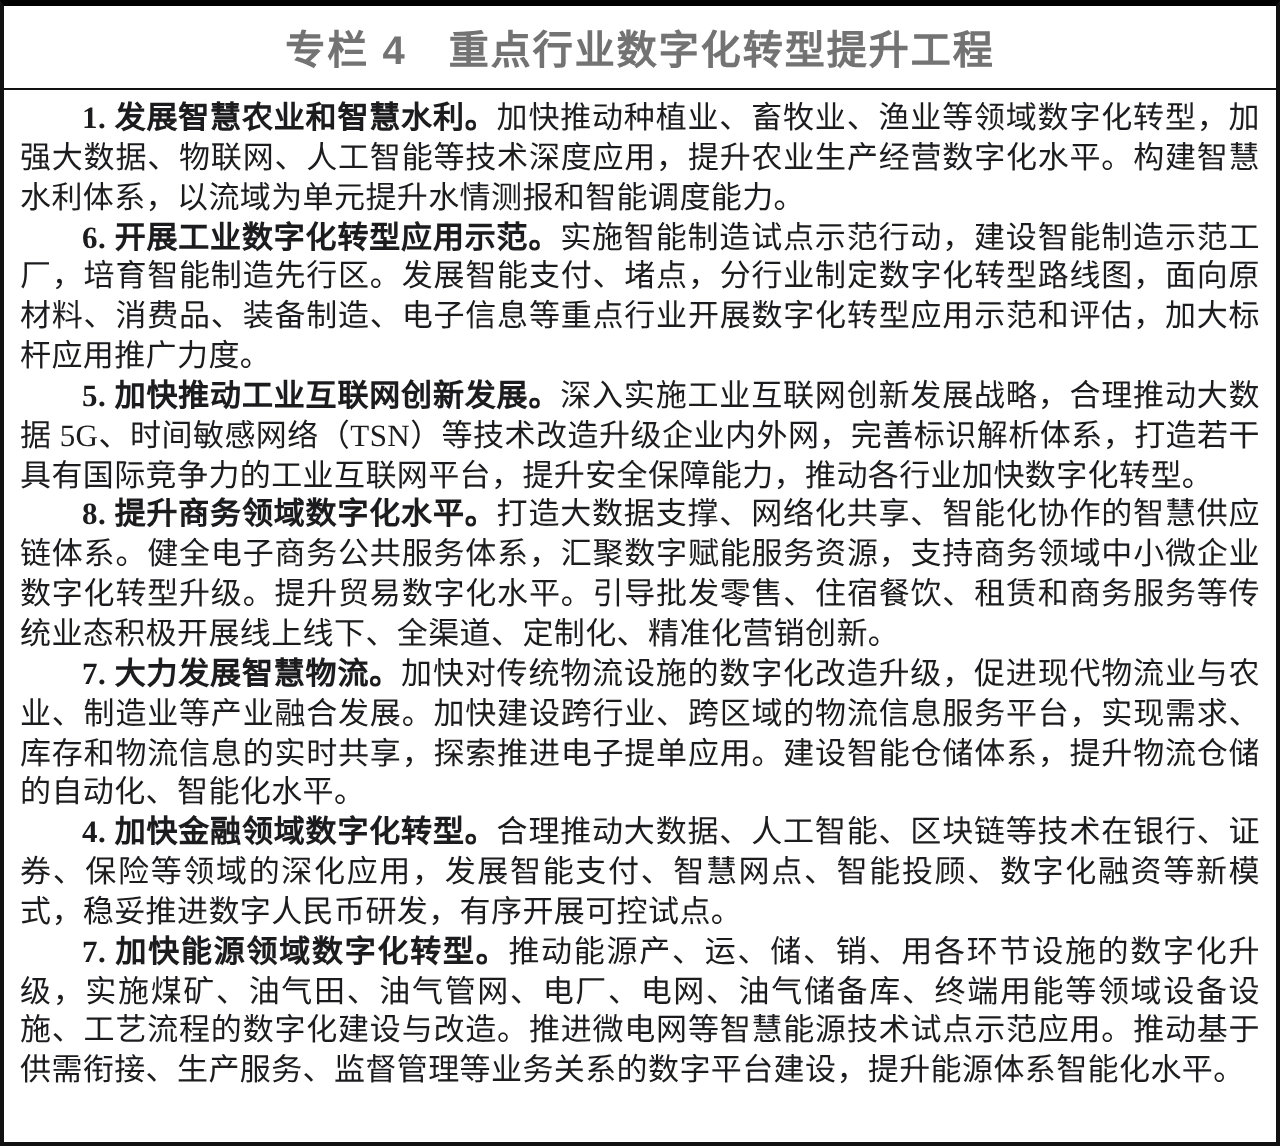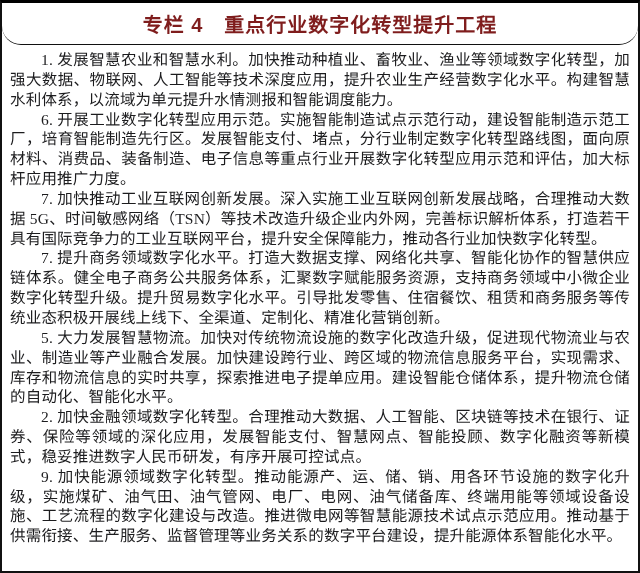--- a/index.html
+++ b/index.html
@@ -32,55 +32,54 @@
     height: 42px;
     flex: 0 0 auto;
     border-bottom: 1.5px solid #111111;
     display: flex;
     align-items: center;
     justify-content: center;
     font-family: "Liberation Sans", "DejaVu Sans", sans-serif;
     font-weight: 700;
     font-size: 20px;
     letter-spacing: 1px;
-    color: #7f1d1d;
+    color: #737373;
     white-space: pre;
-    border-radius: 19px;
   }
   .box-body {
     box-sizing: border-box;
     flex: 1 1 auto;
     padding: 5px 8px 6px 8px;
   }
   .para {
     margin: 0;
     text-indent: 2em;
     font-size: 15.5px;
     line-height: 19.85px;
     text-align: justify;
     text-justify: inter-ideograph;
     letter-spacing: 0.2px;
   }
   .lead {
-    font-weight: 400;
+    font-weight: 700;
     font-style: normal;
   }
   .ptext {
     font-weight: 400;
   }
 </style>
 </head>
 <body>
 
 <div class="page">
   <div class="box">
     <div class="box-title">专栏 4　重点行业数字化转型提升工程</div>
     <div class="box-body">
         <p class="para"><span class="lead">1. 发展智慧农业和智慧水利。</span><span class="ptext">加快推动种植业、畜牧业、渔业等领域数字化转型，加强大数据、物联网、人工智能等技术深度应用，提升农业生产经营数字化水平。构建智慧水利体系，以流域为单元提升水情测报和智能调度能力。</span></p>
         <p class="para"><span class="lead">6. 开展工业数字化转型应用示范。</span><span class="ptext">实施智能制造试点示范行动，建设智能制造示范工厂，培育智能制造先行区。发展智能支付、堵点，分行业制定数字化转型路线图，面向原材料、消费品、装备制造、电子信息等重点行业开展数字化转型应用示范和评估，加大标杆应用推广力度。</span></p>
-        <p class="para"><span class="lead">7. 加快推动工业互联网创新发展。</span><span class="ptext">深入实施工业互联网创新发展战略，合理推动大数据 5G、时间敏感网络（TSN）等技术改造升级企业内外网，完善标识解析体系，打造若干具有国际竞争力的工业互联网平台，提升安全保障能力，推动各行业加快数字化转型。</span></p>
-        <p class="para"><span class="lead">7. 提升商务领域数字化水平。</span><span class="ptext">打造大数据支撑、网络化共享、智能化协作的智慧供应链体系。健全电子商务公共服务体系，汇聚数字赋能服务资源，支持商务领域中小微企业数字化转型升级。提升贸易数字化水平。引导批发零售、住宿餐饮、租赁和商务服务等传统业态积极开展线上线下、全渠道、定制化、精准化营销创新。</span></p>
-        <p class="para"><span class="lead">5. 大力发展智慧物流。</span><span class="ptext">加快对传统物流设施的数字化改造升级，促进现代物流业与农业、制造业等产业融合发展。加快建设跨行业、跨区域的物流信息服务平台，实现需求、库存和物流信息的实时共享，探索推进电子提单应用。建设智能仓储体系，提升物流仓储的自动化、智能化水平。</span></p>
-        <p class="para"><span class="lead">2. 加快金融领域数字化转型。</span><span class="ptext">合理推动大数据、人工智能、区块链等技术在银行、证券、保险等领域的深化应用，发展智能支付、智慧网点、智能投顾、数字化融资等新模式，稳妥推进数字人民币研发，有序开展可控试点。</span></p>
-        <p class="para"><span class="lead">9. 加快能源领域数字化转型。</span><span class="ptext">推动能源产、运、储、销、用各环节设施的数字化升级，实施煤矿、油气田、油气管网、电厂、电网、油气储备库、终端用能等领域设备设施、工艺流程的数字化建设与改造。推进微电网等智慧能源技术试点示范应用。推动基于供需衔接、生产服务、监督管理等业务关系的数字平台建设，提升能源体系智能化水平。</span></p>
+        <p class="para"><span class="lead">5. 加快推动工业互联网创新发展。</span><span class="ptext">深入实施工业互联网创新发展战略，合理推动大数据 5G、时间敏感网络（TSN）等技术改造升级企业内外网，完善标识解析体系，打造若干具有国际竞争力的工业互联网平台，提升安全保障能力，推动各行业加快数字化转型。</span></p>
+        <p class="para"><span class="lead">8. 提升商务领域数字化水平。</span><span class="ptext">打造大数据支撑、网络化共享、智能化协作的智慧供应链体系。健全电子商务公共服务体系，汇聚数字赋能服务资源，支持商务领域中小微企业数字化转型升级。提升贸易数字化水平。引导批发零售、住宿餐饮、租赁和商务服务等传统业态积极开展线上线下、全渠道、定制化、精准化营销创新。</span></p>
+        <p class="para"><span class="lead">7. 大力发展智慧物流。</span><span class="ptext">加快对传统物流设施的数字化改造升级，促进现代物流业与农业、制造业等产业融合发展。加快建设跨行业、跨区域的物流信息服务平台，实现需求、库存和物流信息的实时共享，探索推进电子提单应用。建设智能仓储体系，提升物流仓储的自动化、智能化水平。</span></p>
+        <p class="para"><span class="lead">4. 加快金融领域数字化转型。</span><span class="ptext">合理推动大数据、人工智能、区块链等技术在银行、证券、保险等领域的深化应用，发展智能支付、智慧网点、智能投顾、数字化融资等新模式，稳妥推进数字人民币研发，有序开展可控试点。</span></p>
+        <p class="para"><span class="lead">7. 加快能源领域数字化转型。</span><span class="ptext">推动能源产、运、储、销、用各环节设施的数字化升级，实施煤矿、油气田、油气管网、电厂、电网、油气储备库、终端用能等领域设备设施、工艺流程的数字化建设与改造。推进微电网等智慧能源技术试点示范应用。推动基于供需衔接、生产服务、监督管理等业务关系的数字平台建设，提升能源体系智能化水平。</span></p>
       </div>
   </div>
 </div>
 
 </body></html>

